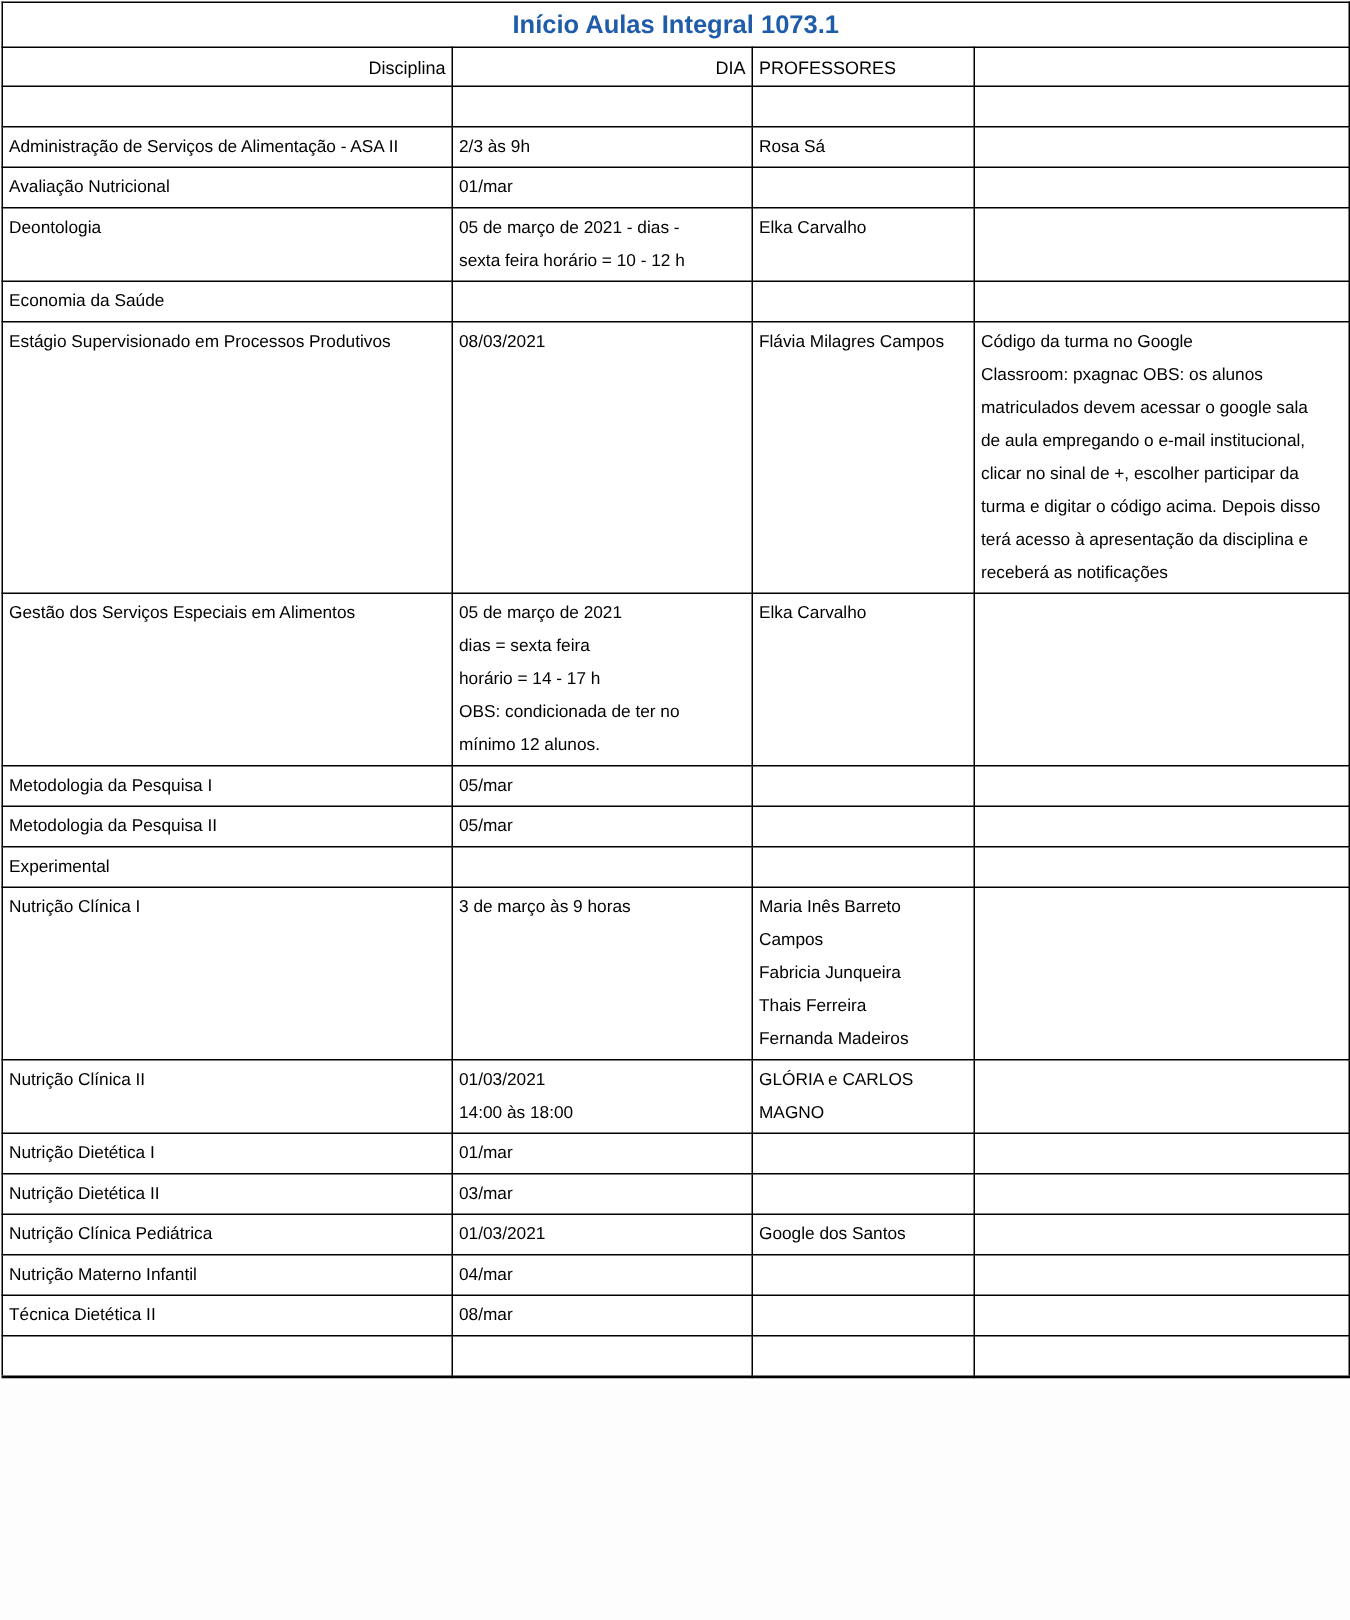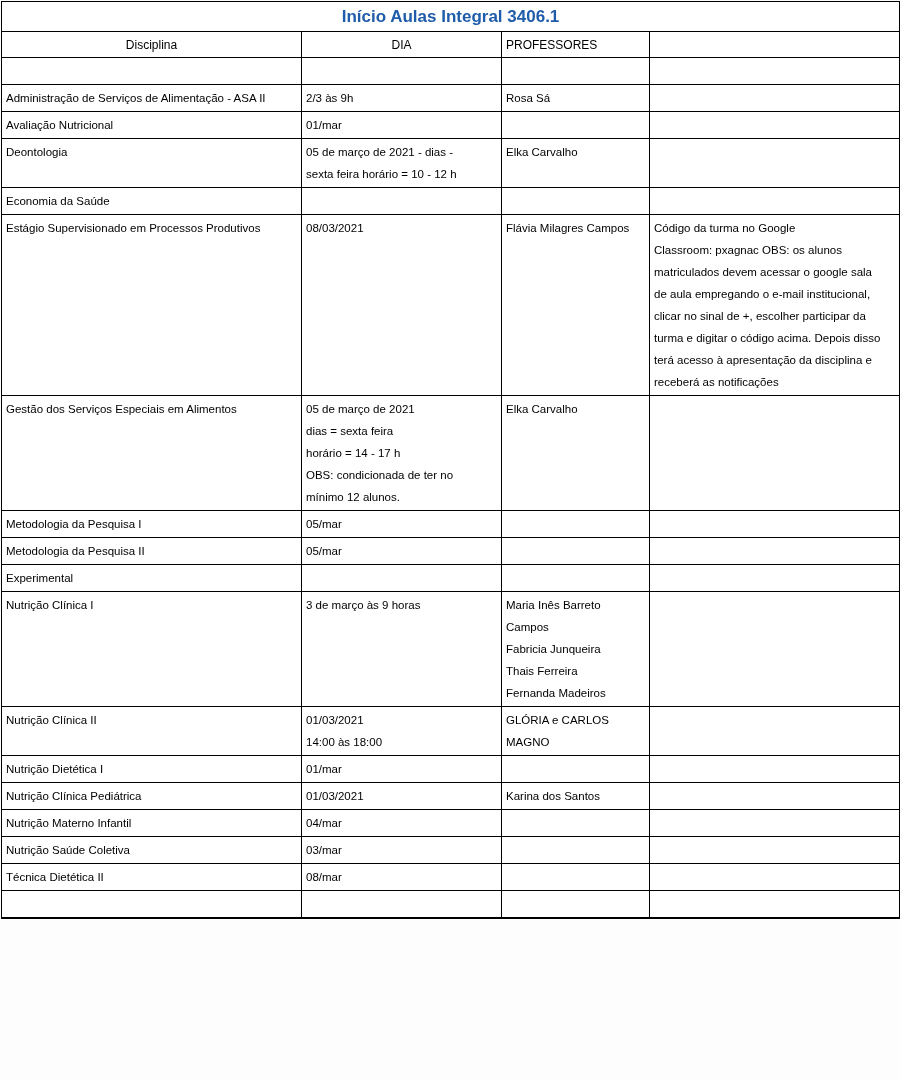--- a/index.html
+++ b/index.html
@@ -22,21 +22,21 @@
     padding: 2px 4px;
     font-size: 11.5px;
     line-height: 22px;
     font-weight: normal;
     text-align: left;
     vertical-align: top;
     overflow: hidden;
   }
   td { height: 27px; white-space: pre-line; }
   th { height: 26px; font-size: 12px; line-height: 20px; vertical-align: middle; }
-  th.center { text-align: center; }
+  th.center { text-align: right; }
   .title-cell {
     text-align: center;
     font-weight: bold;
     font-size: 17px;
     line-height: 25px;
     height: 30px;
     vertical-align: middle;
     white-space: normal;
   }
 </style>
@@ -46,21 +46,21 @@
 <div class="page">
   <table class="schedule">
     <colgroup>
       <col style="width:300px">
       <col style="width:200px">
       <col style="width:148px">
       <col style="width:250px">
     </colgroup>
     <thead>
       <tr>
-        <td colspan="4" class="title-cell" style="color: rgb(31, 92, 169);">Início Aulas Integral 3406.1</td>
+        <td colspan="4" class="title-cell" style="color: rgb(31, 92, 169);">Início Aulas Integral 1073.1</td>
       </tr>
       <tr>
         <th class="center">Disciplina</th>
         <th class="center">DIA</th>
         <th>PROFESSORES</th>
         <th></th>
       </tr>
     </thead>
     <tbody>
         <tr>
@@ -152,34 +152,34 @@
 MAGNO</td>
           <td class="c3"></td>
         </tr>
         <tr>
           <td class="c0">Nutrição Dietética I</td>
           <td class="c1">01/mar</td>
           <td class="c2"></td>
           <td class="c3"></td>
         </tr>
         <tr>
+          <td class="c0">Nutrição Dietética II</td>
+          <td class="c1">03/mar</td>
+          <td class="c2"></td>
+          <td class="c3"></td>
+        </tr>
+        <tr>
           <td class="c0">Nutrição Clínica Pediátrica</td>
           <td class="c1">01/03/2021</td>
-          <td class="c2">Karina dos Santos</td>
+          <td class="c2">Google dos Santos</td>
           <td class="c3"></td>
         </tr>
         <tr>
           <td class="c0">Nutrição Materno Infantil</td>
           <td class="c1">04/mar</td>
-          <td class="c2"></td>
-          <td class="c3"></td>
-        </tr>
-        <tr>
-          <td class="c0">Nutrição Saúde Coletiva</td>
-          <td class="c1">03/mar</td>
           <td class="c2"></td>
           <td class="c3"></td>
         </tr>
         <tr>
           <td class="c0">Técnica Dietética II</td>
           <td class="c1">08/mar</td>
           <td class="c2"></td>
           <td class="c3"></td>
         </tr>
         <tr>

